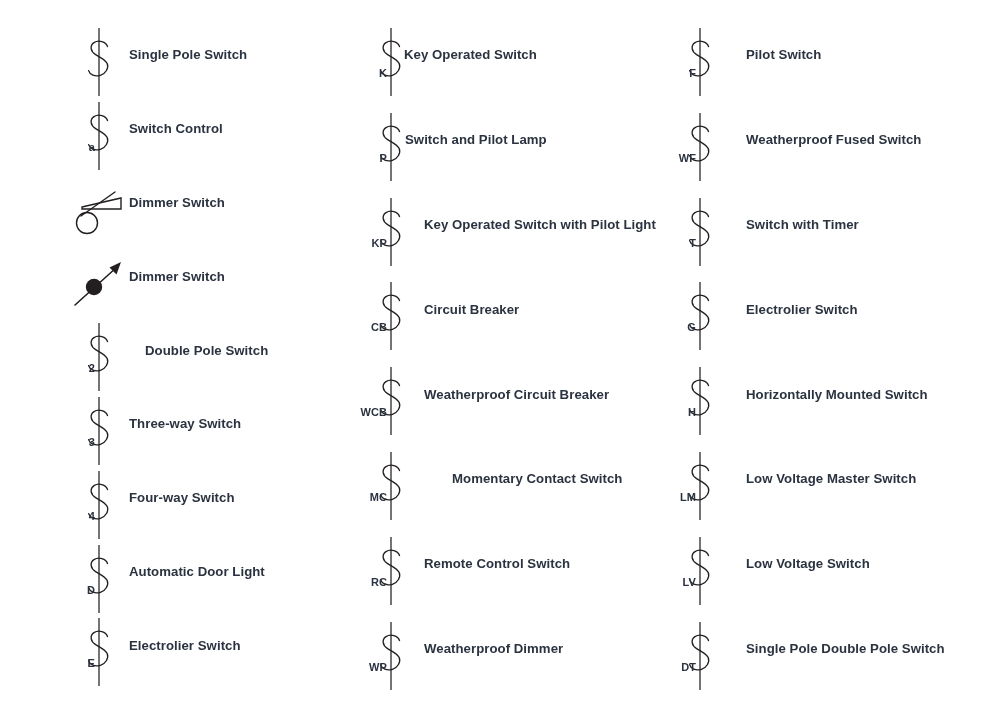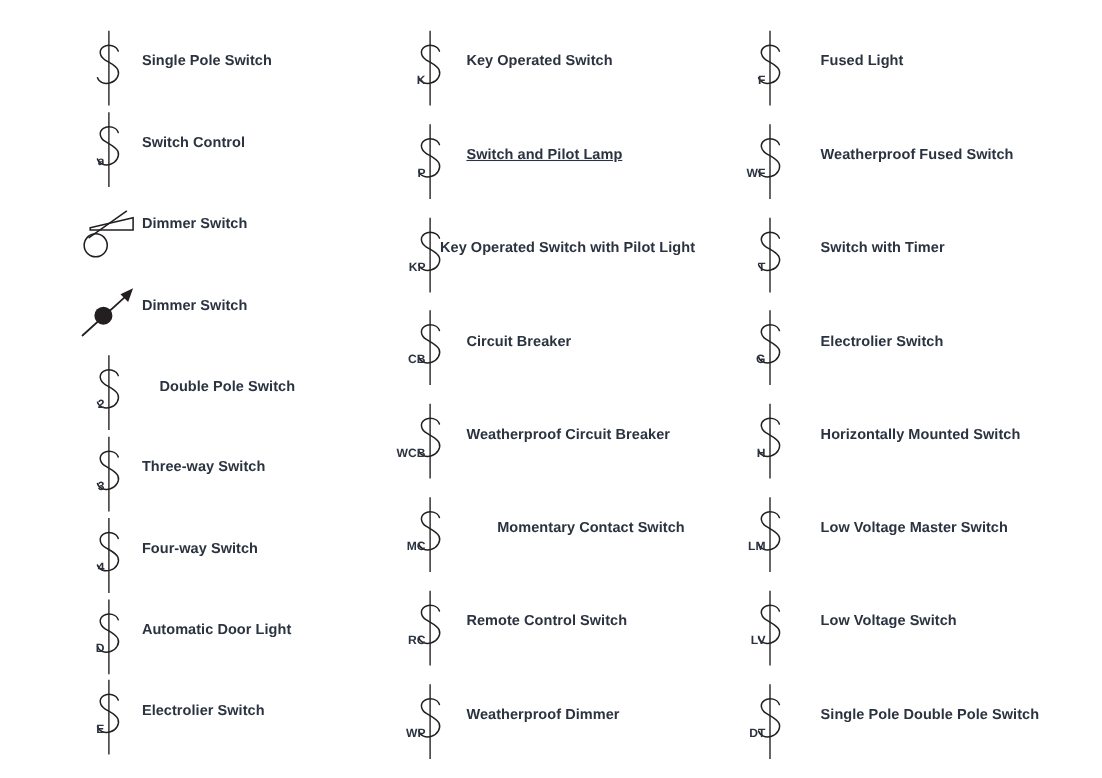--- a/index.html
+++ b/index.html
@@ -202,51 +202,51 @@
     <line x1="26" y1="0" x2="26" y2="68" stroke="#231f20" stroke-width="1.25"></line>
     <path d="M 34.5 18.5
              C 33.0 13.5, 25.5 11.6, 21.0 14.6
              C 16.4 17.7, 17.6 23.5, 22.6 26.6
              C 27.0 29.3, 32.6 31.6, 34.2 35.6
              C 36.0 40.1, 32.8 45.6, 27.4 47.3
              C 22.0 49.0, 16.8 46.8, 15.6 42.6" fill="none" stroke="#231f20" stroke-width="1.35" stroke-linecap="round"></path>
   </svg>
           <span class="prefix">K</span>
         </div>
-        <div class="label" style="left: 424px;">Key Operated Switch</div>
+        <div class="label" style="left: 404px;">Key Operated Switch</div>
       </div>
       <div class="entry" style="left: 0px; top: 146.8px;">
         <div class="symbol" style="left: 391px; position: absolute;">
   <svg class="sym-svg" width="52" height="68" viewBox="0 0 52 68">
     <line x1="26" y1="0" x2="26" y2="68" stroke="#231f20" stroke-width="1.25"></line>
     <path d="M 34.5 18.5
              C 33.0 13.5, 25.5 11.6, 21.0 14.6
              C 16.4 17.7, 17.6 23.5, 22.6 26.6
              C 27.0 29.3, 32.6 31.6, 34.2 35.6
              C 36.0 40.1, 32.8 45.6, 27.4 47.3
              C 22.0 49.0, 16.8 46.8, 15.6 42.6" fill="none" stroke="#231f20" stroke-width="1.35" stroke-linecap="round"></path>
   </svg>
           <span class="prefix">P</span>
         </div>
-        <div class="label" style="left: 424px; text-decoration: underline;">Switch and Pilot Lamp</div>
+        <div class="label" style="left: 405px;">Switch and Pilot Lamp</div>
       </div>
       <div class="entry" style="left: 0px; top: 231.6px;">
         <div class="symbol" style="left: 391px; position: absolute;">
   <svg class="sym-svg" width="52" height="68" viewBox="0 0 52 68">
     <line x1="26" y1="0" x2="26" y2="68" stroke="#231f20" stroke-width="1.25"></line>
     <path d="M 34.5 18.5
              C 33.0 13.5, 25.5 11.6, 21.0 14.6
              C 16.4 17.7, 17.6 23.5, 22.6 26.6
              C 27.0 29.3, 32.6 31.6, 34.2 35.6
              C 36.0 40.1, 32.8 45.6, 27.4 47.3
              C 22.0 49.0, 16.8 46.8, 15.6 42.6" fill="none" stroke="#231f20" stroke-width="1.35" stroke-linecap="round"></path>
   </svg>
           <span class="prefix">KP</span>
         </div>
-        <div class="label" style="left: 400px;">Key Operated Switch with Pilot Light</div>
+        <div class="label" style="left: 424px;">Key Operated Switch with Pilot Light</div>
       </div>
       <div class="entry" style="left: 0px; top: 316.4px;">
         <div class="symbol" style="left: 391px; position: absolute;">
   <svg class="sym-svg" width="52" height="68" viewBox="0 0 52 68">
     <line x1="26" y1="0" x2="26" y2="68" stroke="#231f20" stroke-width="1.25"></line>
     <path d="M 34.5 18.5
              C 33.0 13.5, 25.5 11.6, 21.0 14.6
              C 16.4 17.7, 17.6 23.5, 22.6 26.6
              C 27.0 29.3, 32.6 31.6, 34.2 35.6
              C 36.0 40.1, 32.8 45.6, 27.4 47.3
@@ -324,21 +324,21 @@
     <line x1="26" y1="0" x2="26" y2="68" stroke="#231f20" stroke-width="1.25"></line>
     <path d="M 34.5 18.5
              C 33.0 13.5, 25.5 11.6, 21.0 14.6
              C 16.4 17.7, 17.6 23.5, 22.6 26.6
              C 27.0 29.3, 32.6 31.6, 34.2 35.6
              C 36.0 40.1, 32.8 45.6, 27.4 47.3
              C 22.0 49.0, 16.8 46.8, 15.6 42.6" fill="none" stroke="#231f20" stroke-width="1.35" stroke-linecap="round"></path>
   </svg>
           <span class="prefix">F</span>
         </div>
-        <div class="label" style="left: 746px;">Fused Light</div>
+        <div class="label" style="left: 746px;">Pilot Switch</div>
       </div>
       <div class="entry" style="left: 0px; top: 146.8px;">
         <div class="symbol" style="left: 700px; position: absolute;">
   <svg class="sym-svg" width="52" height="68" viewBox="0 0 52 68">
     <line x1="26" y1="0" x2="26" y2="68" stroke="#231f20" stroke-width="1.25"></line>
     <path d="M 34.5 18.5
              C 33.0 13.5, 25.5 11.6, 21.0 14.6
              C 16.4 17.7, 17.6 23.5, 22.6 26.6
              C 27.0 29.3, 32.6 31.6, 34.2 35.6
              C 36.0 40.1, 32.8 45.6, 27.4 47.3

